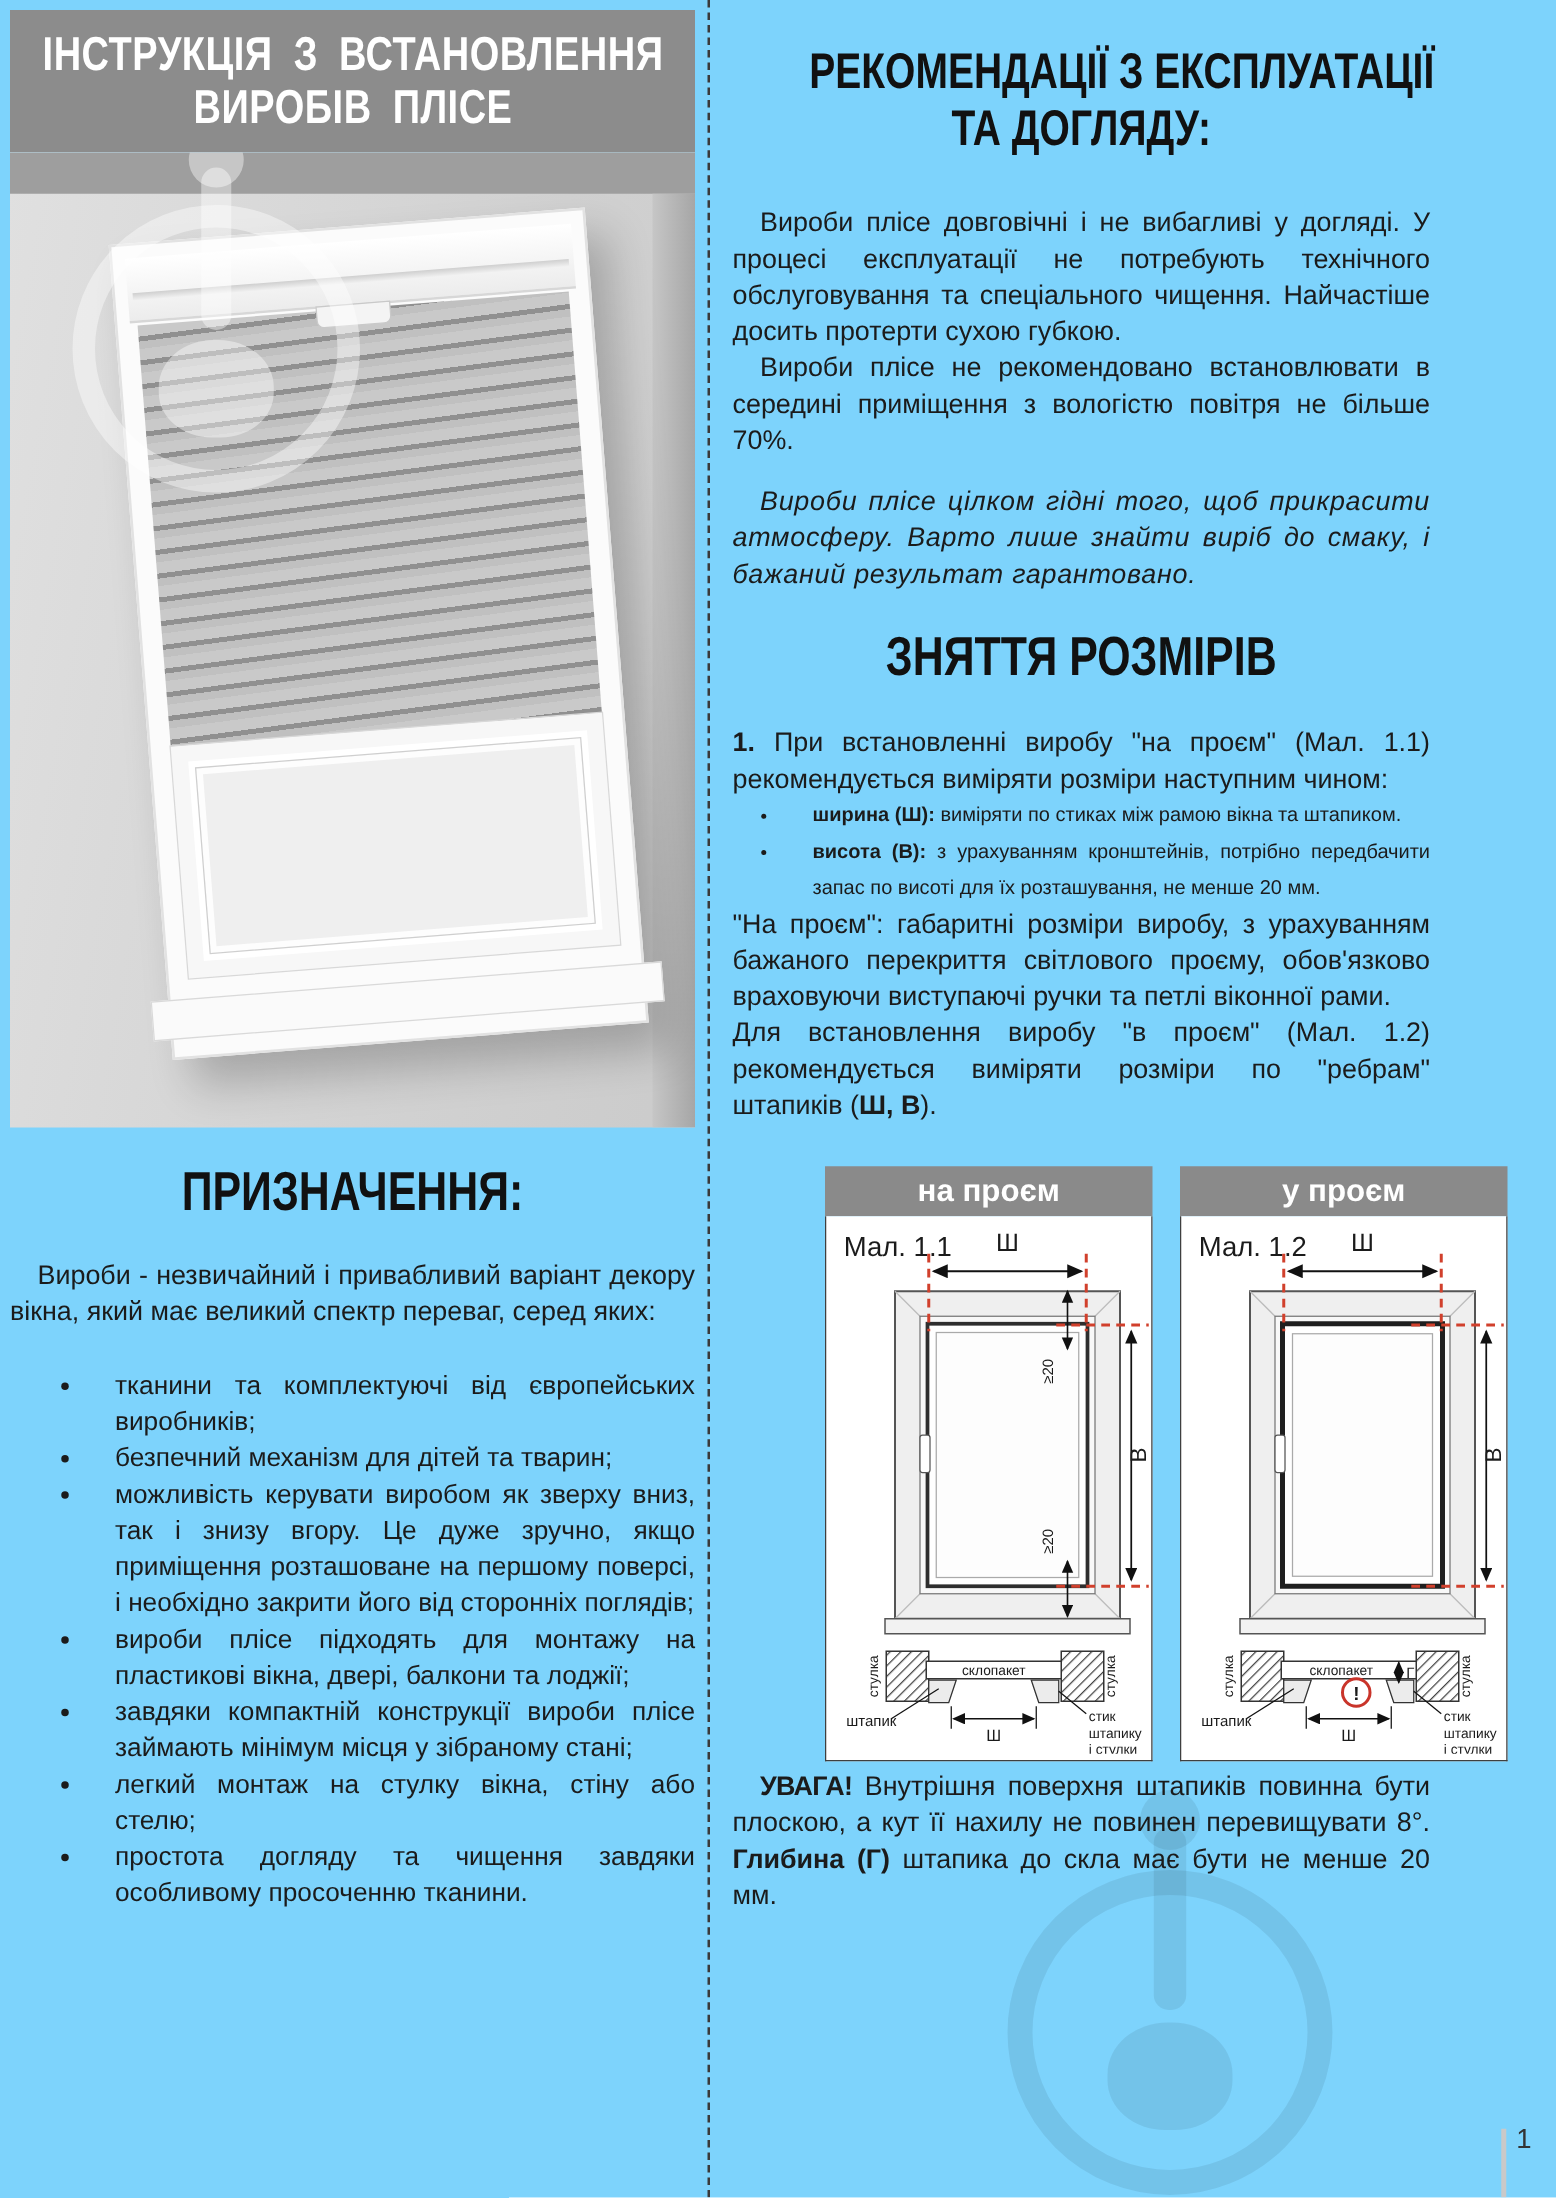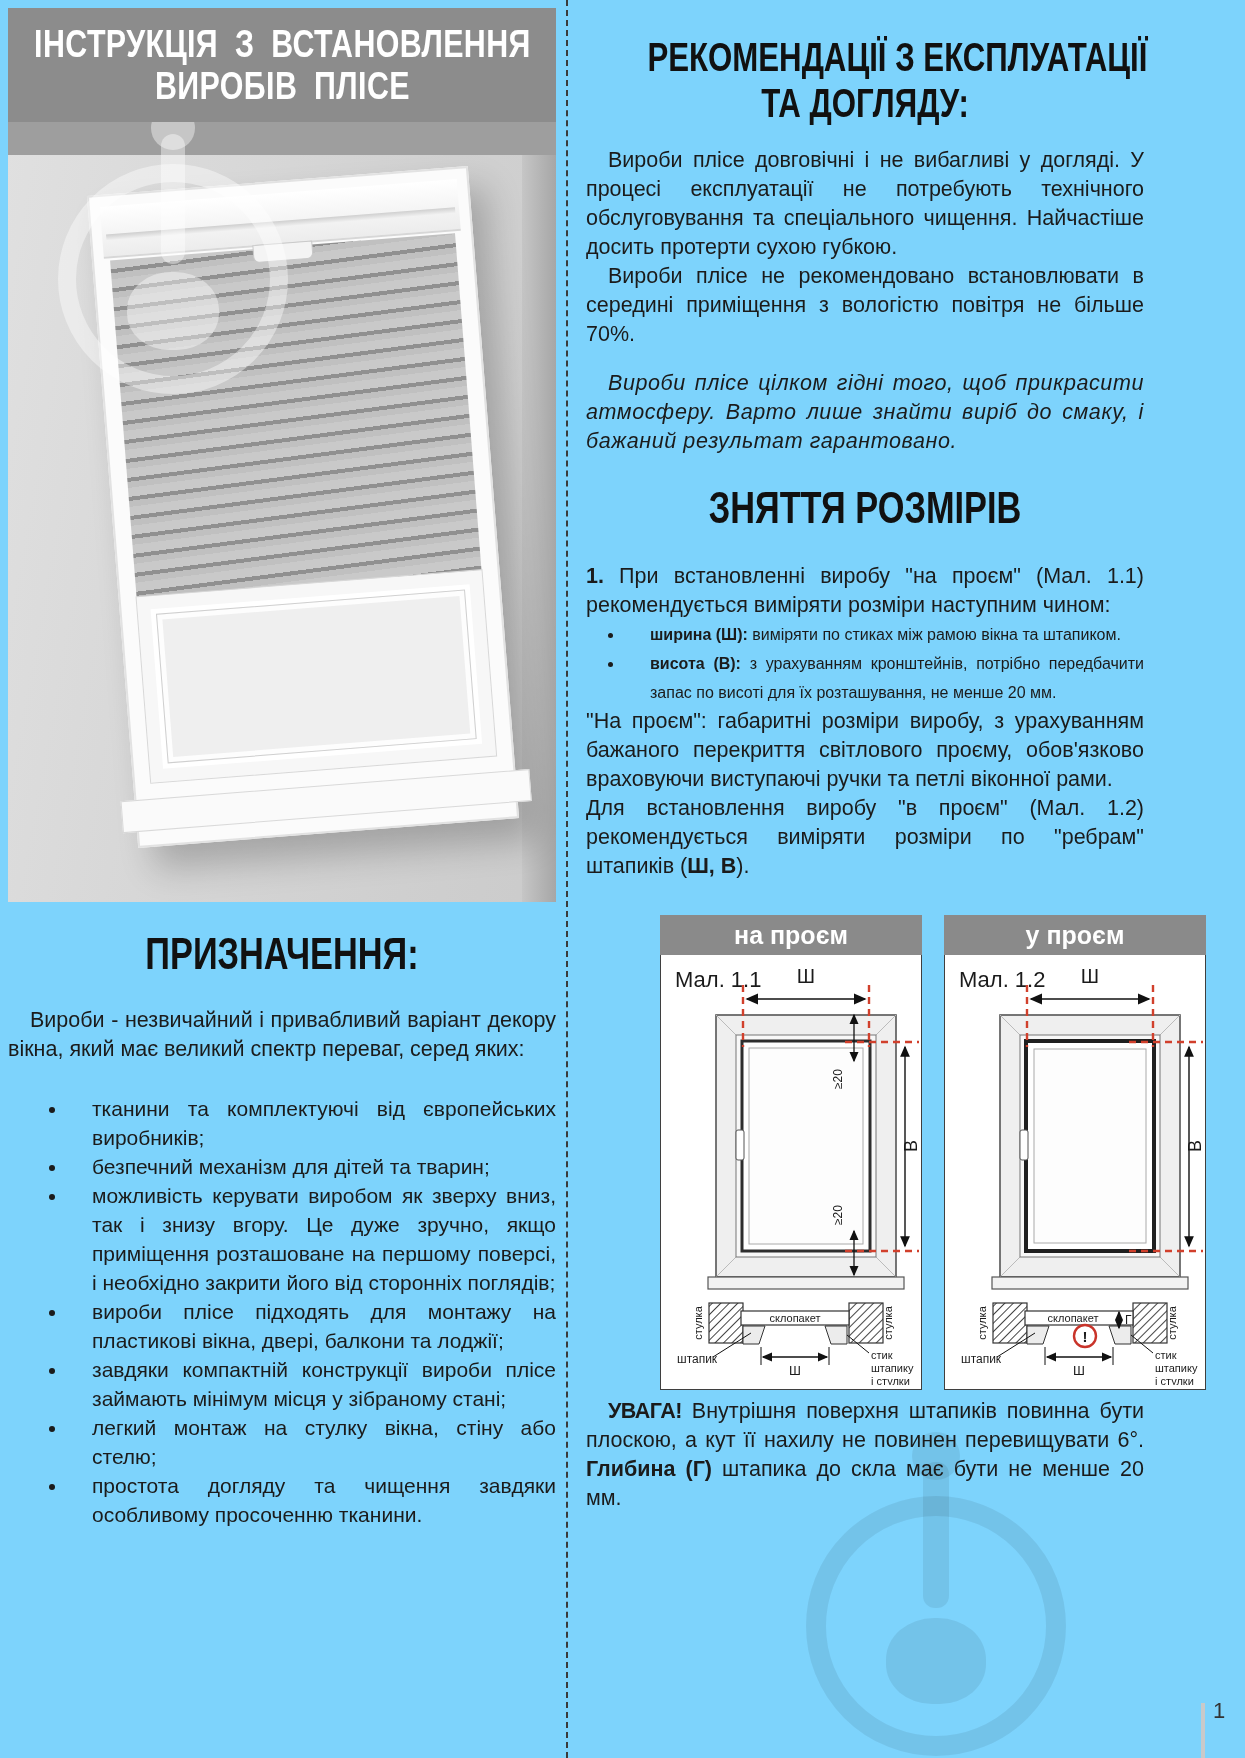--- a/index.html
+++ b/index.html
@@ -52,21 +52,21 @@
   .cond{display:block;transform:scaleX(.78);transform-origin:50% 50%;white-space:nowrap;}
   .bigh{font-weight:700;font-size:44px;line-height:48px;text-align:center;color:#111;margin:0;}
   .body-p{font-size:21.5px;line-height:29px;text-align:justify;margin:0;}
   .indent{text-indent:22px;}
   .ltext{position:absolute;left:8px;top:910px;width:548px;}
   .ltext .bigh{margin:20px 0 28px 0;}
   .ltext ul{margin:30px 0 0 0;padding-left:60px;}
   .ltext li{font-size:21px;line-height:29px;text-align:justify;padding-left:24px;margin:0;}
   
   .rcol{position:absolute;left:586px;top:34px;width:558px;z-index:1;}
-  .rtitle{font-weight:700;font-size:40px;line-height:46px;text-align:center;color:#111;margin:0 0 20px 0;}
+  .rtitle{font-weight:700;font-size:40px;line-height:46px;text-align:center;color:#111;margin:0 0 38px 0;}
   .rcol .gap{height:20px;}
   .ital{font-style:italic;letter-spacing:.6px;}
   .h2r{margin:28px 0 30px 0;}
   .rcol ul{margin:0;padding-left:38px;}
   .rcol li{font-size:16px;line-height:29px;text-align:justify;padding-left:26px;}
   .diagrams{position:relative;width:620px;height:472px;margin-top:18px;}
   .dbox{position:absolute;top:16px;width:262px;}
   .dbox .dhead{height:40px;background:#8a8a8a;color:#fff;font-weight:700;font-size:25px;
                display:flex;align-items:center;justify-content:center;}
   .dbox .dbody{border:1.5px solid #3f3f3f;border-top:none;background:#fff;}
@@ -280,21 +280,21 @@
             <line x1="208" y1="398" x2="186" y2="380" stroke="#111" stroke-width="1"></line>
             <text x="210" y="404" font-size="11">стик</text>
             <text x="210" y="417" font-size="11">штапику</text>
             <text x="210" y="430" font-size="11">і стулки</text>
           </g>
         </svg>
         </div>
       </div>
     </div>
 
-    <p class="body-p indent attn"><span class="lbl">УВАГА!</span> <span>Внутрішня поверхня штапиків повинна бути плоскою, а кут її нахилу не повинен перевищувати 6°.</span> <b>Глибина (Г)</b> <span>штапика до скла має бути не менше 20 мм.</span></p>
+    <p class="body-p indent attn"><span class="lbl">УВАГА!</span> <span>Внутрішня поверхня штапиків повинна бути плоскою, а кут її нахилу не повинен перевищувати 8°.</span> <b>Глибина (Г)</b> <span>штапика до скла має бути не менше 20 мм.</span></p>
   </div>
 
   <div class="wm wm2">
     <div class="ring"></div>
     <div class="ball"></div>
     <div class="stem"></div>
     <div class="blob"></div>
   </div>
 
   <div class="pagebar"></div>

